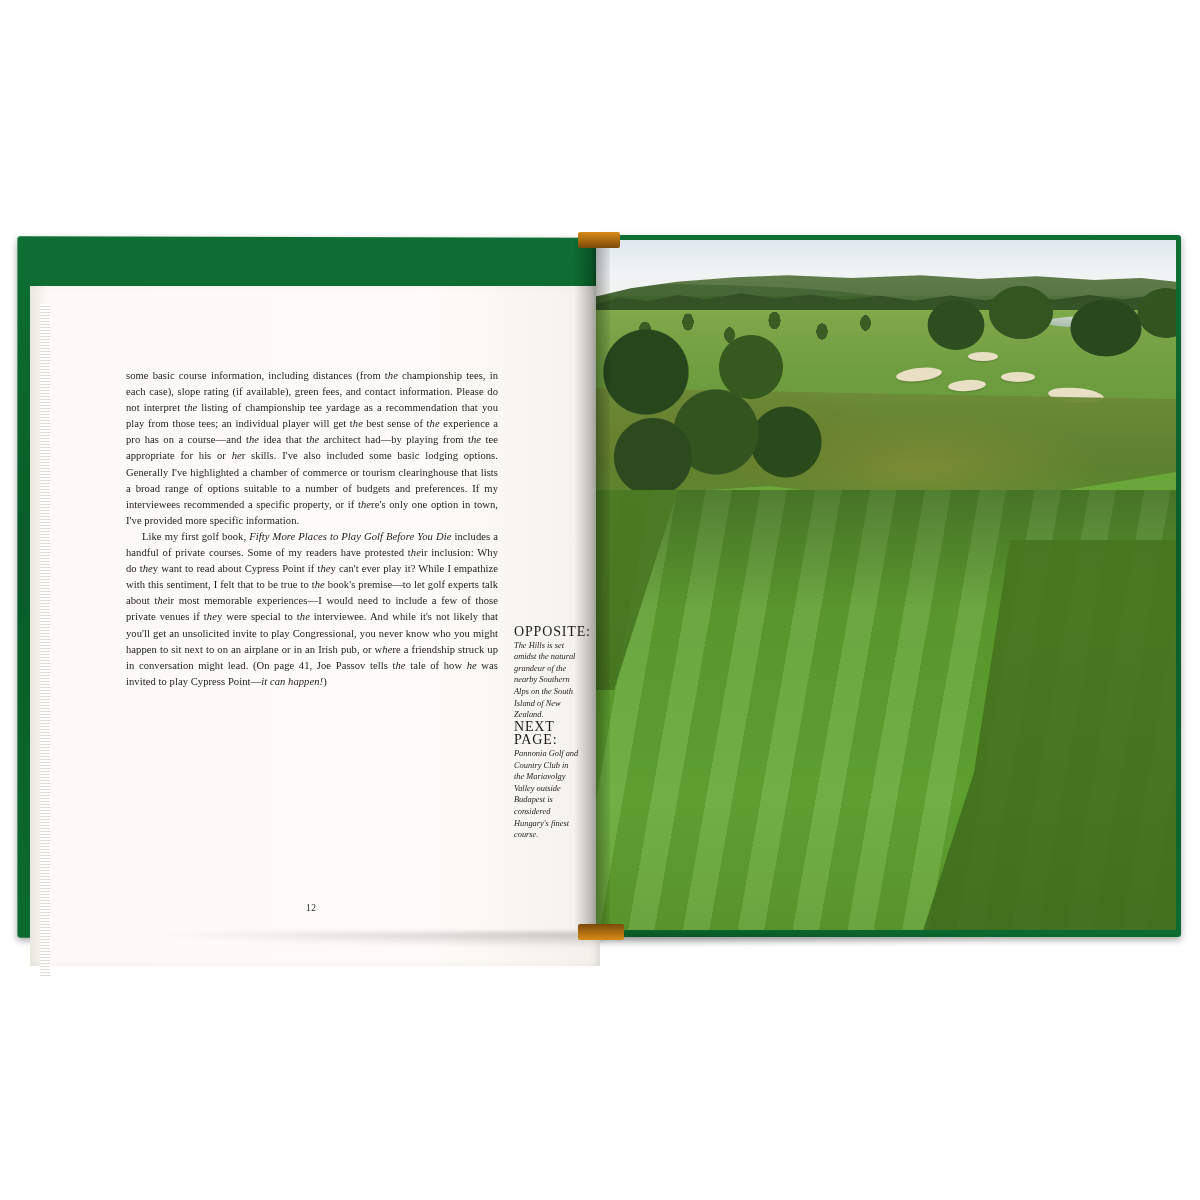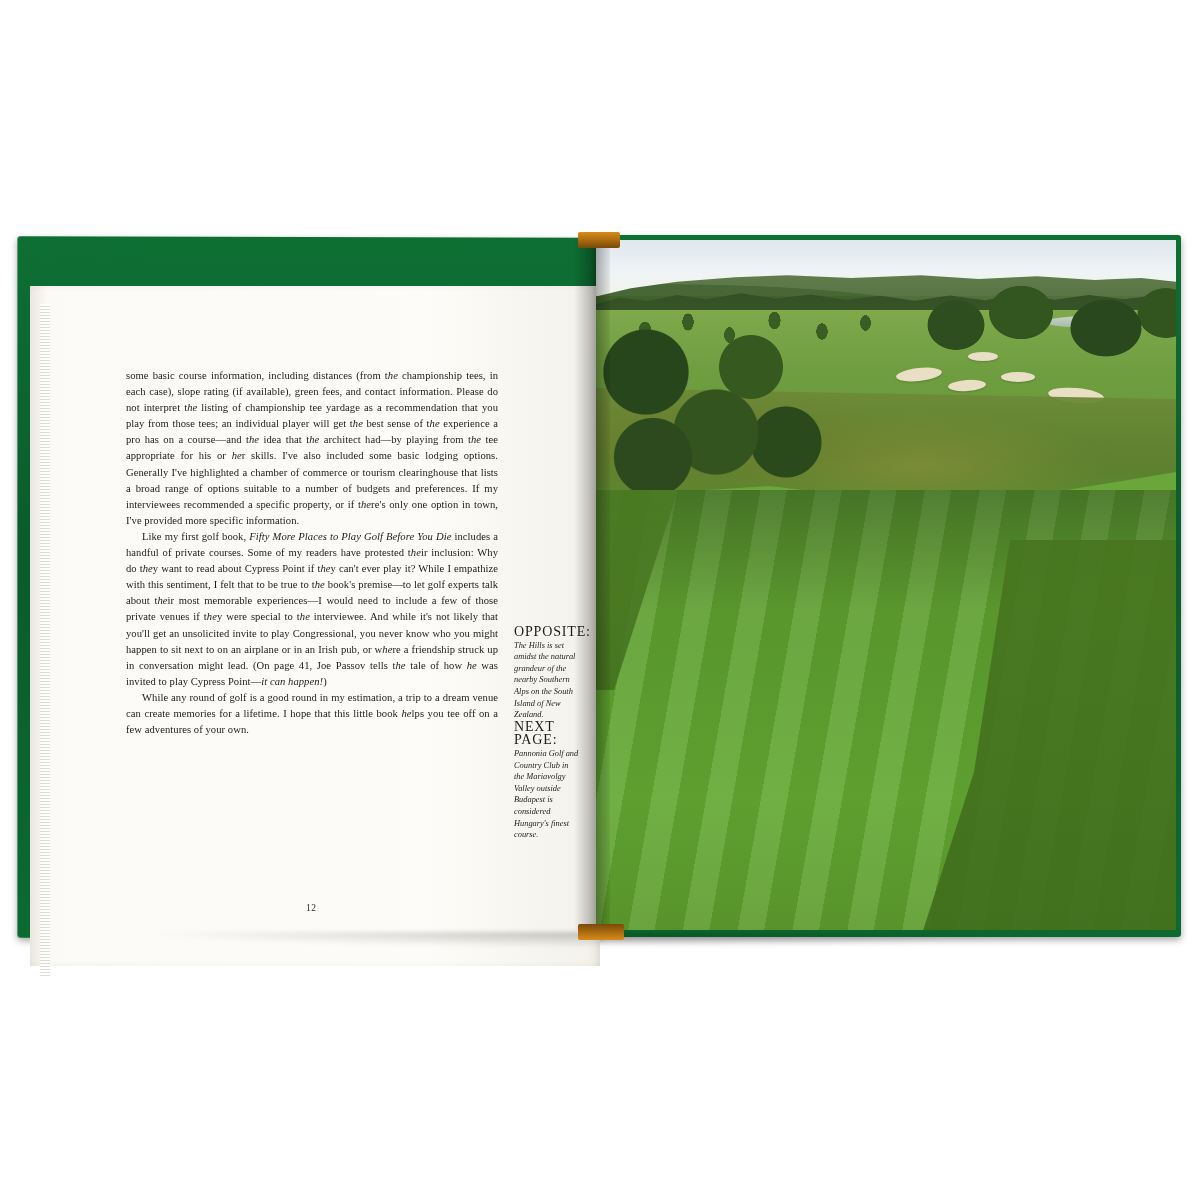--- a/index.html
+++ b/index.html
@@ -275,21 +275,20 @@
 
   <div class="cover cover-left"></div>
   <div class="cover cover-right"></div>
 
   <div class="page-left">
     <div class="edge-stack"></div>
 
     <div class="text-col">
       <p>some basic course information, including distances (from t<i>he</i> championship tees, in each case), slope rating (if available), green fees, and contact information. Please do not interpret t<i>he</i> listing of championship tee yardage as a recommendation that you play from those tees; an individual player will get t<i>he</i> best sense of t<i>he</i> experience a pro has on a course—and t<i>he</i> idea that t<i>he</i> architect had—by playing from t<i>he</i> tee appropriate for his or <i>he</i>r skills. I've also included some basic lodging options. Generally I've highlighted a chamber of commerce or tourism clearinghouse that lists a broad range of options suitable to a number of budgets and preferences. If my interviewees recommended a specific property, or if t<i>he</i>re's only one option in town, I've provided more specific information.</p>
       <p>Like my first golf book, <i>Fifty More Places to Play Golf Before You Die</i> includes a handful of private courses. Some of my readers have protested t<i>he</i>ir inclusion: Why do t<i>he</i>y want to read about Cypress Point if t<i>he</i>y can't ever play it? While I empathize with this sentiment, I felt that to be true to t<i>he</i> book's premise—to let golf experts talk about t<i>he</i>ir most memorable experiences—I would need to include a few of those private venues if t<i>he</i>y were special to t<i>he</i> interviewee. And while it's not likely that you'll get an unsolicited invite to play Congressional, you never know who you might happen to sit next to on an airplane or in an Irish pub, or w<i>he</i>re a friendship struck up in conversation might lead. (On page 41, Joe Passov tells t<i>he</i> tale of how <i>he</i> was invited to play Cypress Point—<i>it can happen!</i>)</p>
-      <p>While any round of golf is a good round in my estimation, a trip to a dream venue can create memories for a lifetime. I hope that this little book <i>he</i>lps you tee off on a few adventures of your own.</p>
     </div>
 
     <div class="folio">12</div>
 
     <div class="caption">
       <div class="blk">
         <span class="sc">OPPOSITE:</span>
         <span>The Hills is set amidst the natural grandeur of the nearby Southern Alps on the South Island of New Zealand.</span>
       </div>
       <div class="blk">

